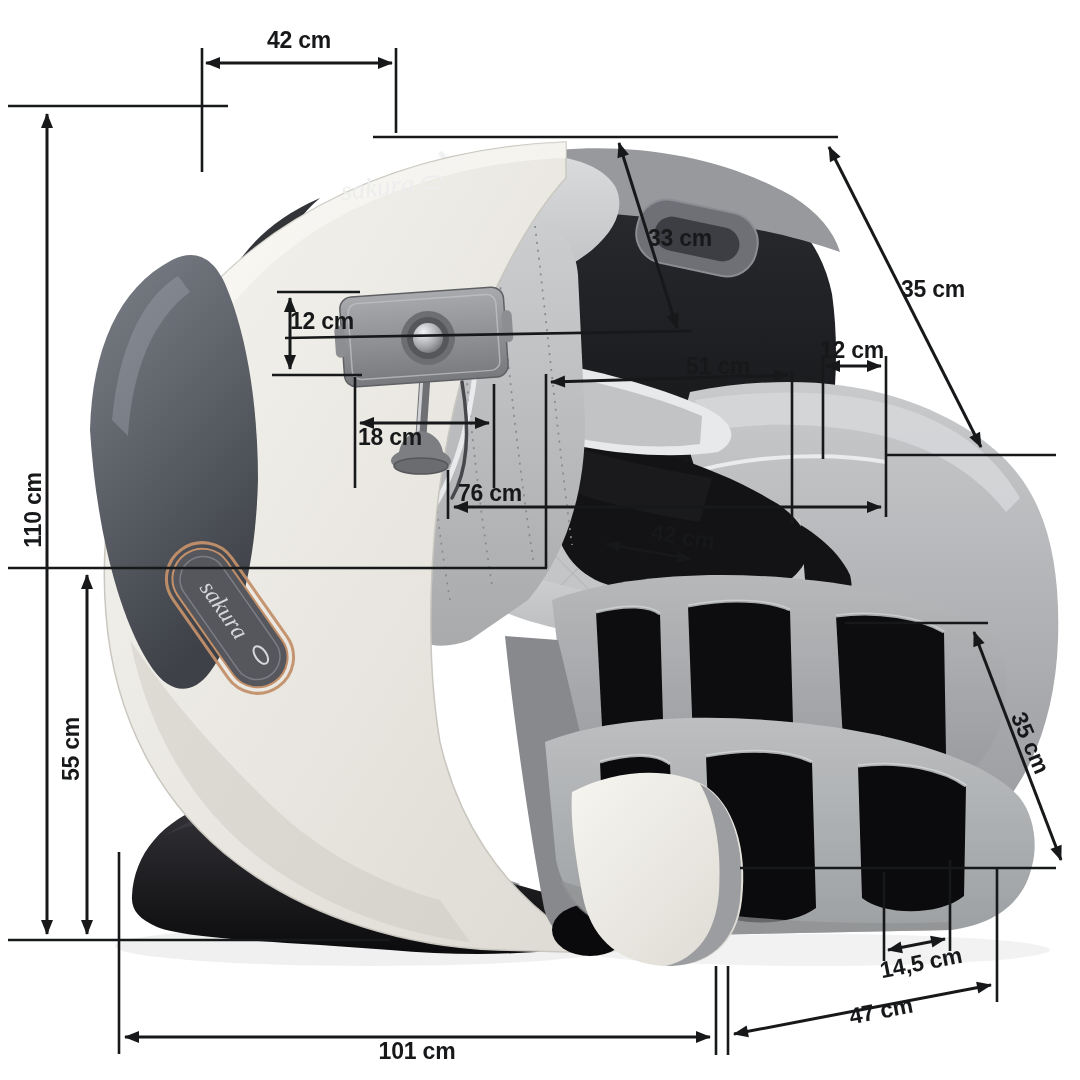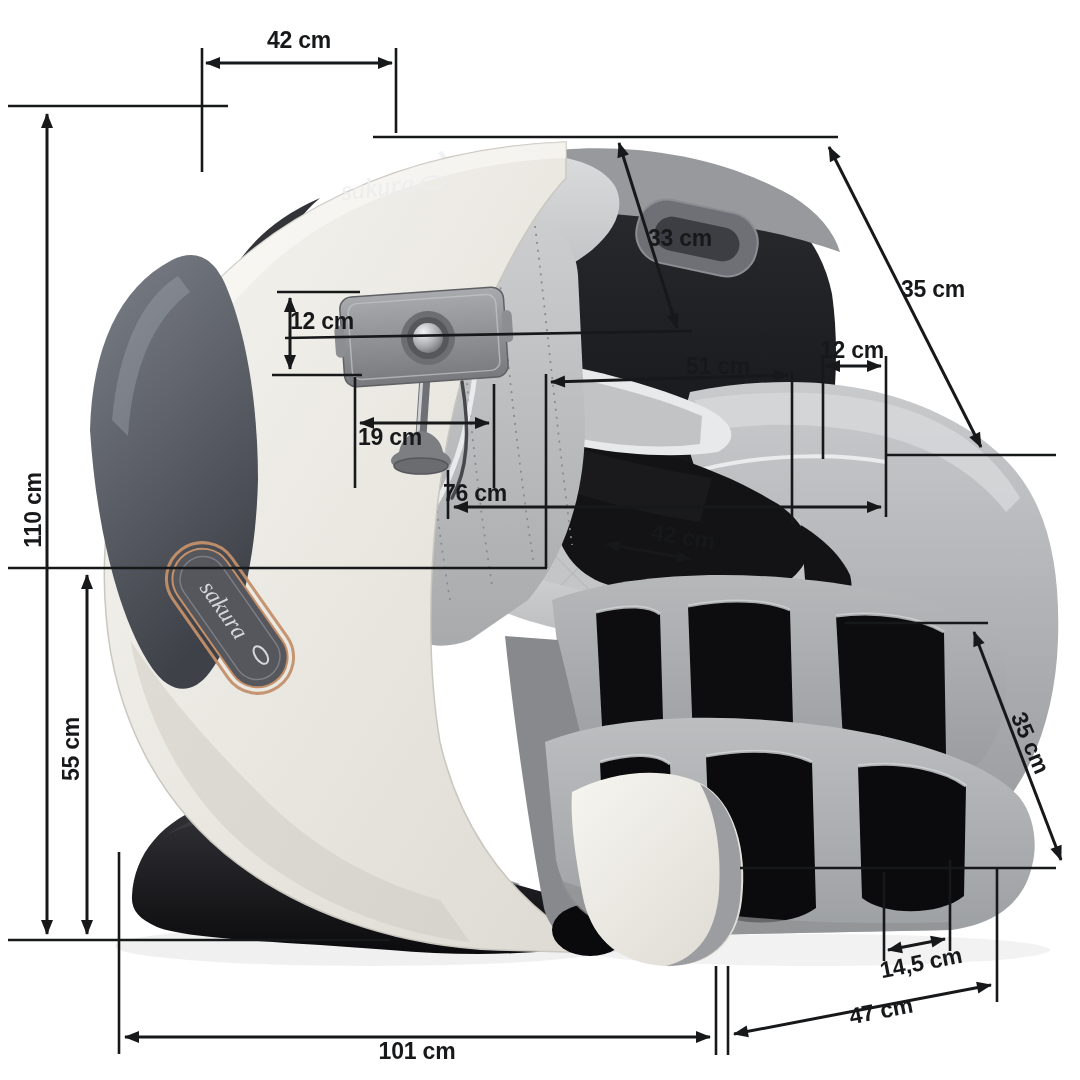--- a/index.html
+++ b/index.html
@@ -288,22 +288,22 @@
       <line class="ref" x1="997" y1="868" x2="997" y2="1002"></line>
     </g>
   </svg>
 
   <div class="lbl" style="left:299px;top:40px">42 cm</div>
   <div class="lbl" style="left:680px;top:238px">33 cm</div>
   <div class="lbl" style="left:933px;top:289px">35 cm</div>
   <div class="lbl" style="left:322px;top:321px">12 cm</div>
   <div class="lbl" style="left:718px;top:366px">51 cm</div>
   <div class="lbl" style="left:852px;top:350px">12 cm</div>
-  <div class="lbl" style="left:390px;top:437px">19 cm</div>
-  <div class="lbl" style="left:475px;top:493px">76 cm</div>
+  <div class="lbl" style="left:390px;top:437px">18 cm</div>
+  <div class="lbl" style="left:490px;top:493px">76 cm</div>
   <div class="lbl r9" style="left:683px;top:537px">42 cm</div>
   <div class="lbl rm90" style="left:33px;top:510px">110 cm</div>
   <div class="lbl rm90" style="left:71px;top:749px">55 cm</div>
   <div class="lbl r67" style="left:1030px;top:743px">35 cm</div>
   <div class="lbl rm11" style="left:921px;top:963px">14,5 cm</div>
   <div class="lbl" style="left:417px;top:1051px">101 cm</div>
   <div class="lbl rm11" style="left:881px;top:1011px">47 cm</div>
 
 </div>
 

